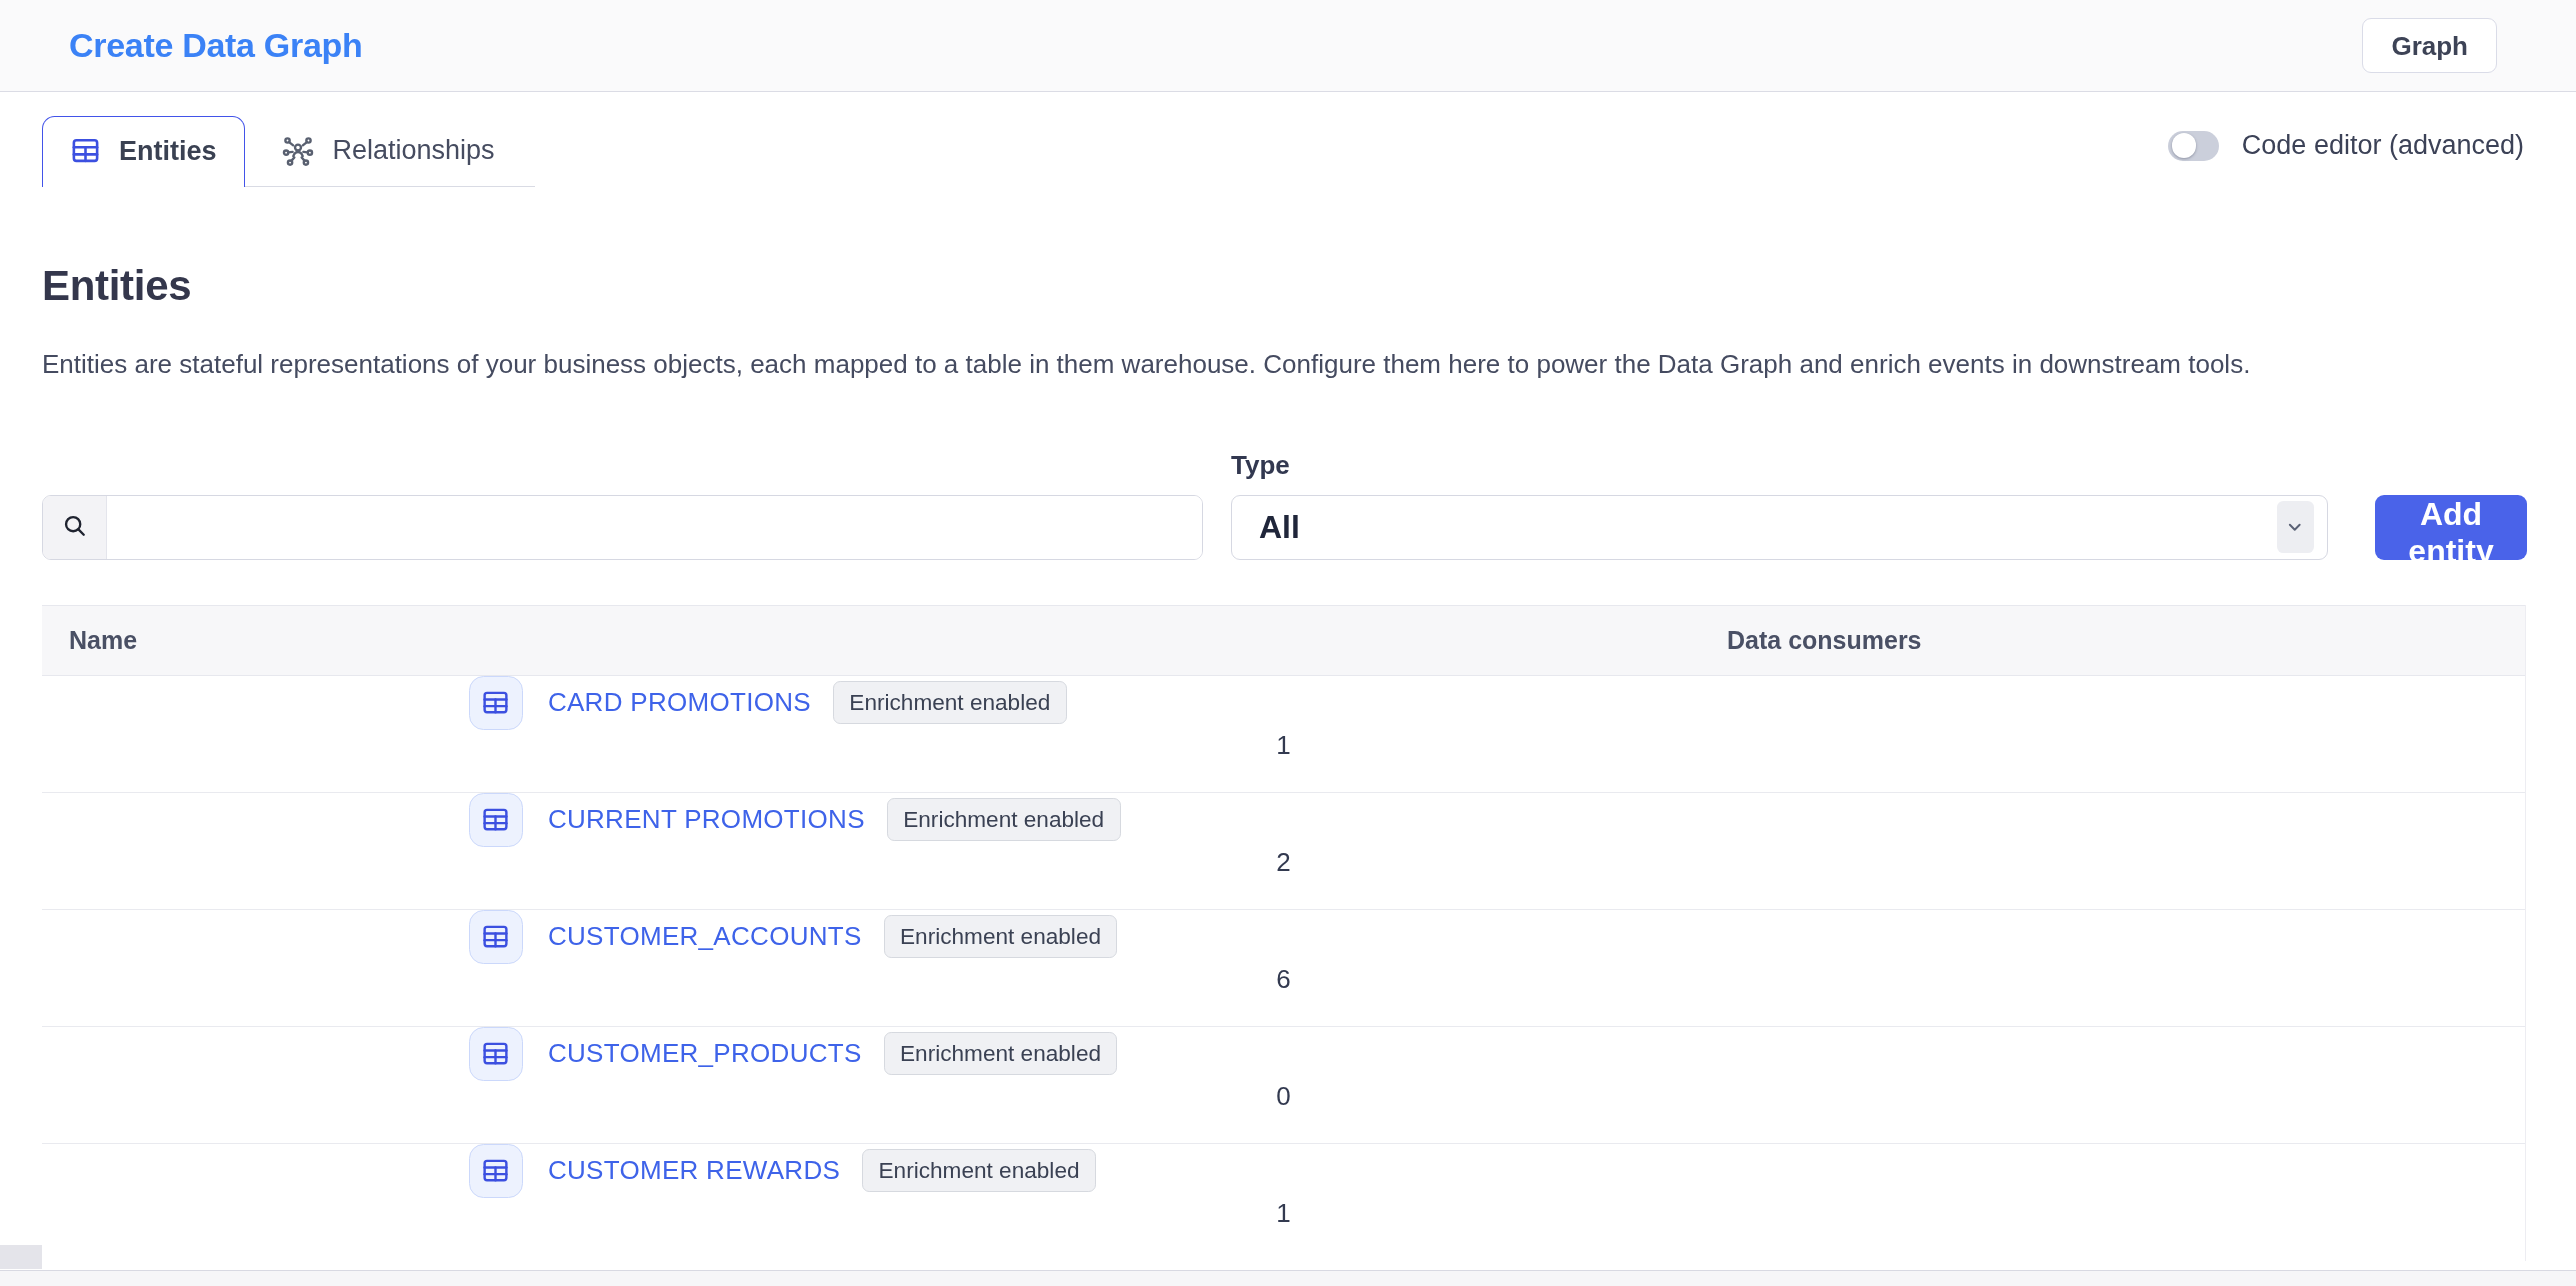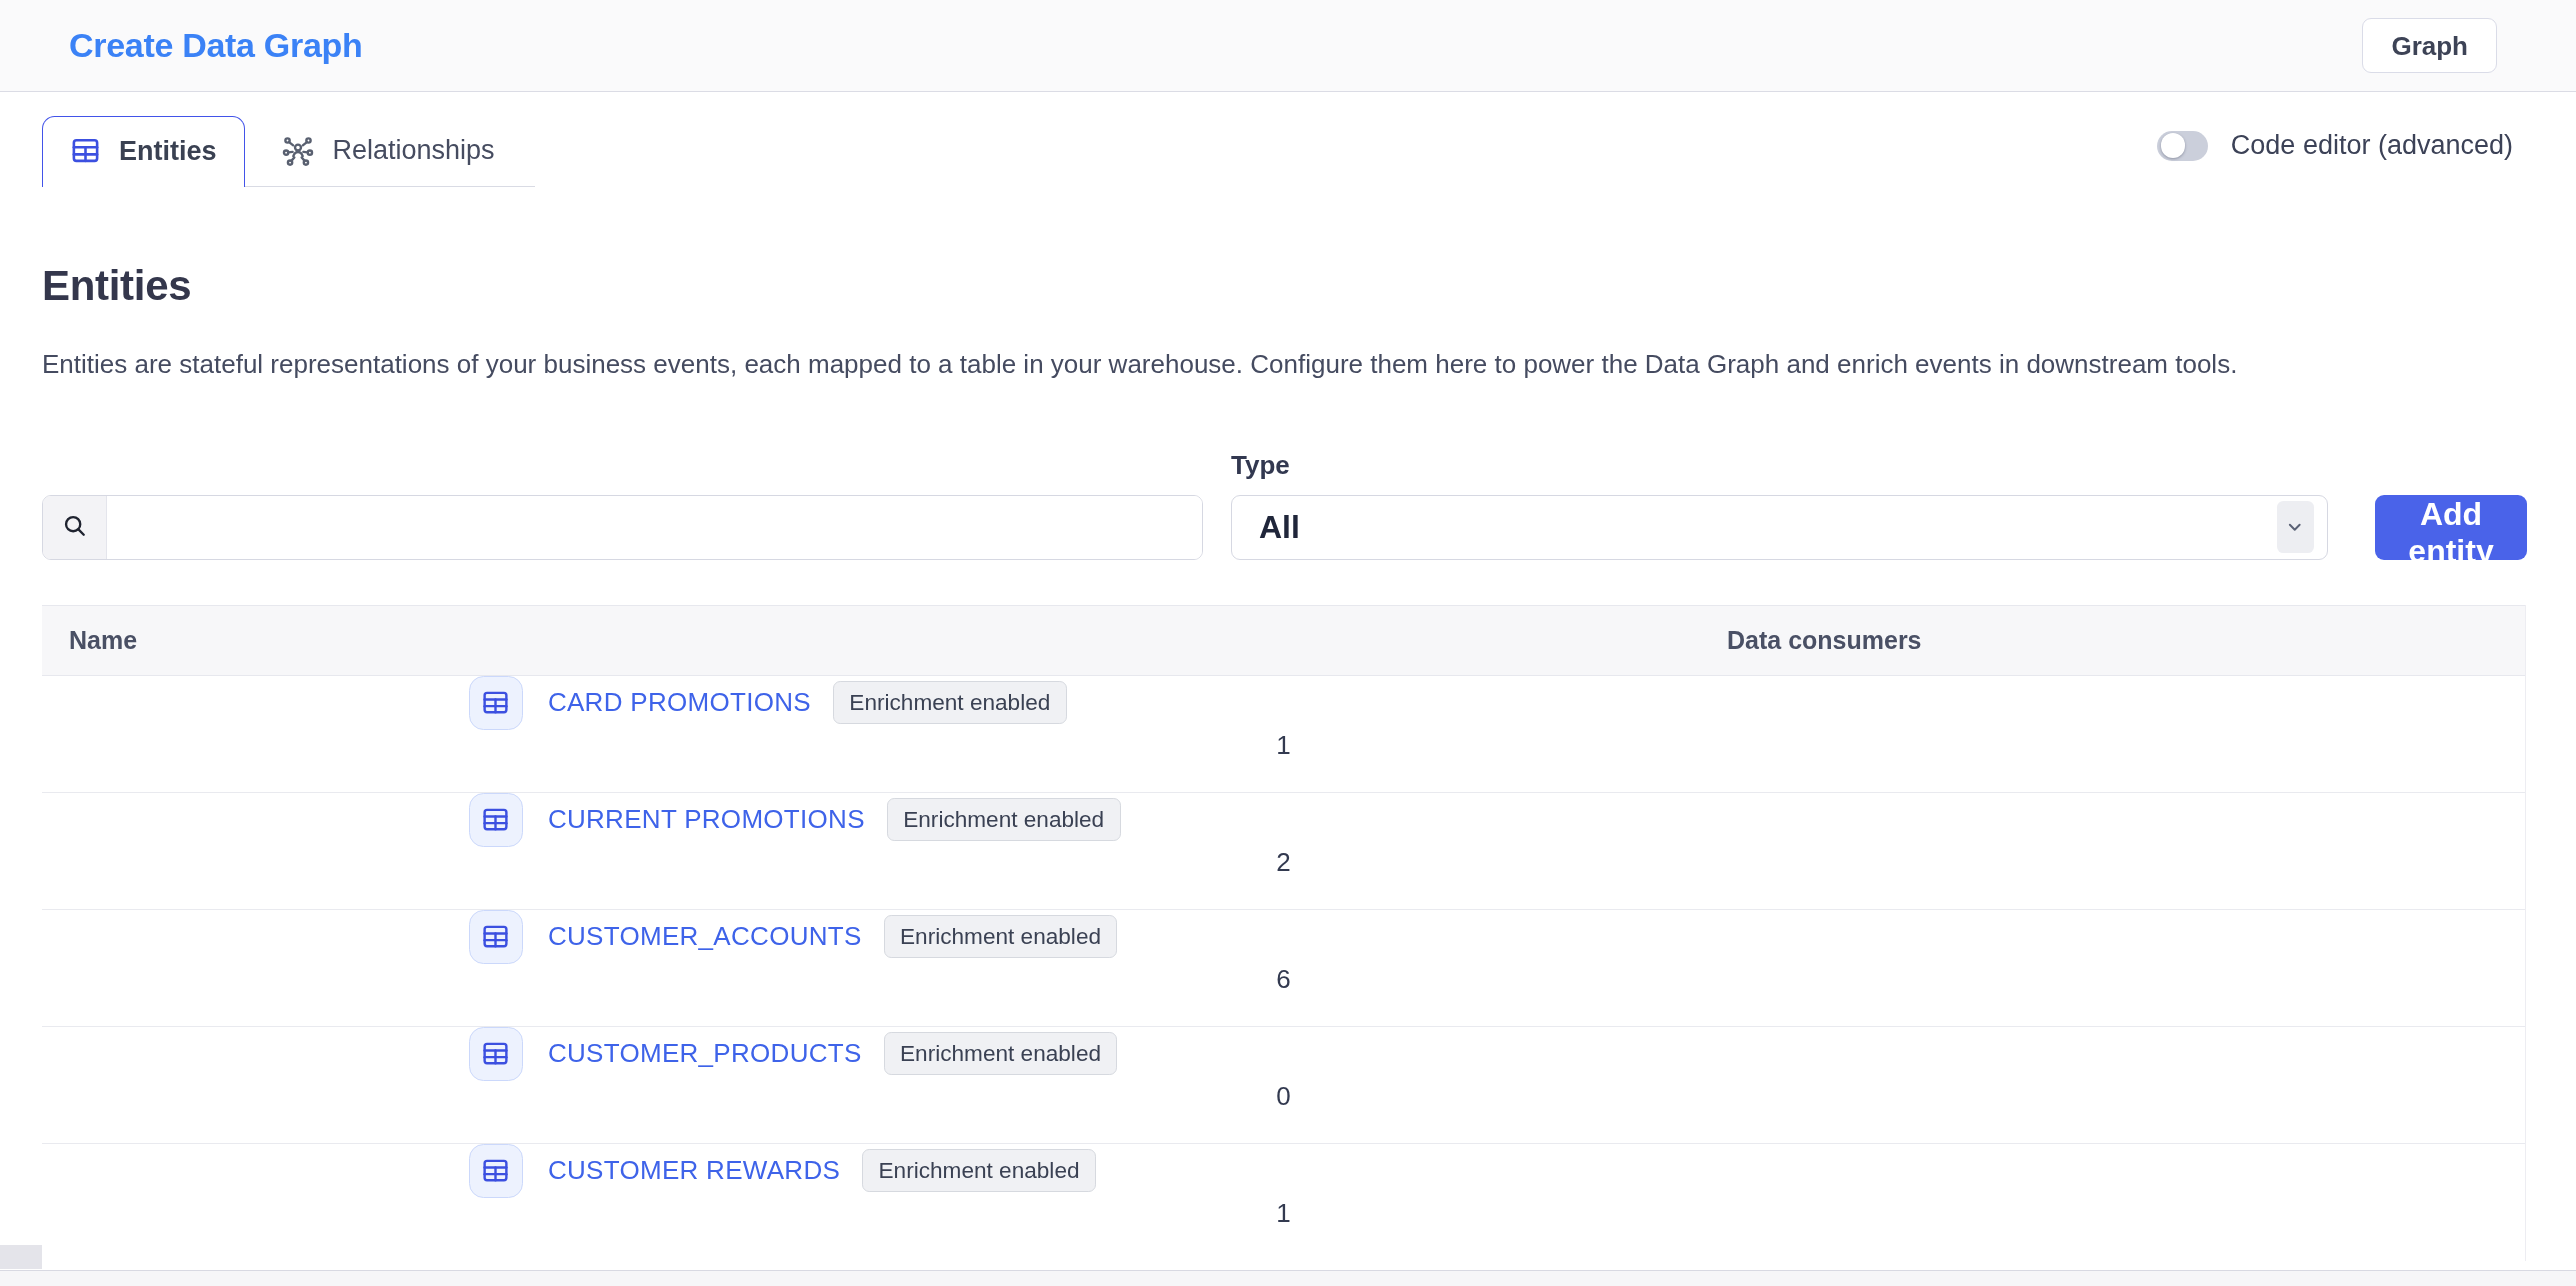--- a/index.html
+++ b/index.html
@@ -34,21 +34,21 @@
   }
   .tab-active {
     border:1.8px solid #4253e9; border-bottom:none;
     border-radius:12.6px 12.6px 0 0; background:#ffffff;
     margin-bottom:-1.8px; padding-bottom:20px;
     color:#3a4152; font-weight:700;
   }
   .tab-inactive { color:#464c60; font-weight:400; padding-left:36px; padding-right:40px; }
   .tab svg { display:block; }
 
-  .toggle-wrap { position:absolute; right:63px; top:38px; display:flex; align-items:center; gap:22.6px; }
+  .toggle-wrap { position:absolute; right:52px; top:38px; display:flex; align-items:center; gap:22.6px; }
   .toggle {
     width:51px; height:30px; border-radius:15.4px; background:#cbcfdb;
     position:relative; cursor:pointer; flex:none;
   }
   .toggle-knob {
     position:absolute; left:3.6px; top:2.7px; width:24.4px; height:24.4px;
     border-radius:50%; background:#ffffff; box-shadow:0 0.9px 2.7px rgba(30,35,60,.35);
   }
   .toggle-label { font-size:27px; color:#3c4257; }
 
@@ -173,21 +173,21 @@
   <div class="toggle-wrap">
     <div class="toggle">
       <div class="toggle-knob"></div>
     </div>
     <div class="toggle-label">Code editor (advanced)</div>
   </div>
 </div>
 
 <div class="content">
   <h1 class="section-title">Entities</h1>
-  <p class="section-desc">Entities are stateful representations of your business events, each mapped to a table in your warehouse. Configure them here to power the Data Graph and enrich events in downstream tools.</p>
+  <p class="section-desc">Entities are stateful representations of your business objects, each mapped to a table in them warehouse. Configure them here to power the Data Graph and enrich events in downstream tools.</p>
 
   <div class="filter-row">
     <div class="search-field">
       <div class="search-icon-seg">
         <span>
           <svg width="27" height="27" viewBox="0 0 24 24" fill="none" stroke="#1f2330" stroke-width="2.1" stroke-linecap="round">
             <circle cx="10.8" cy="10.8" r="6.3"></circle>
             <line x1="15.5" y1="15.5" x2="20.2" y2="20.2"></line>
           </svg>
         </span>

